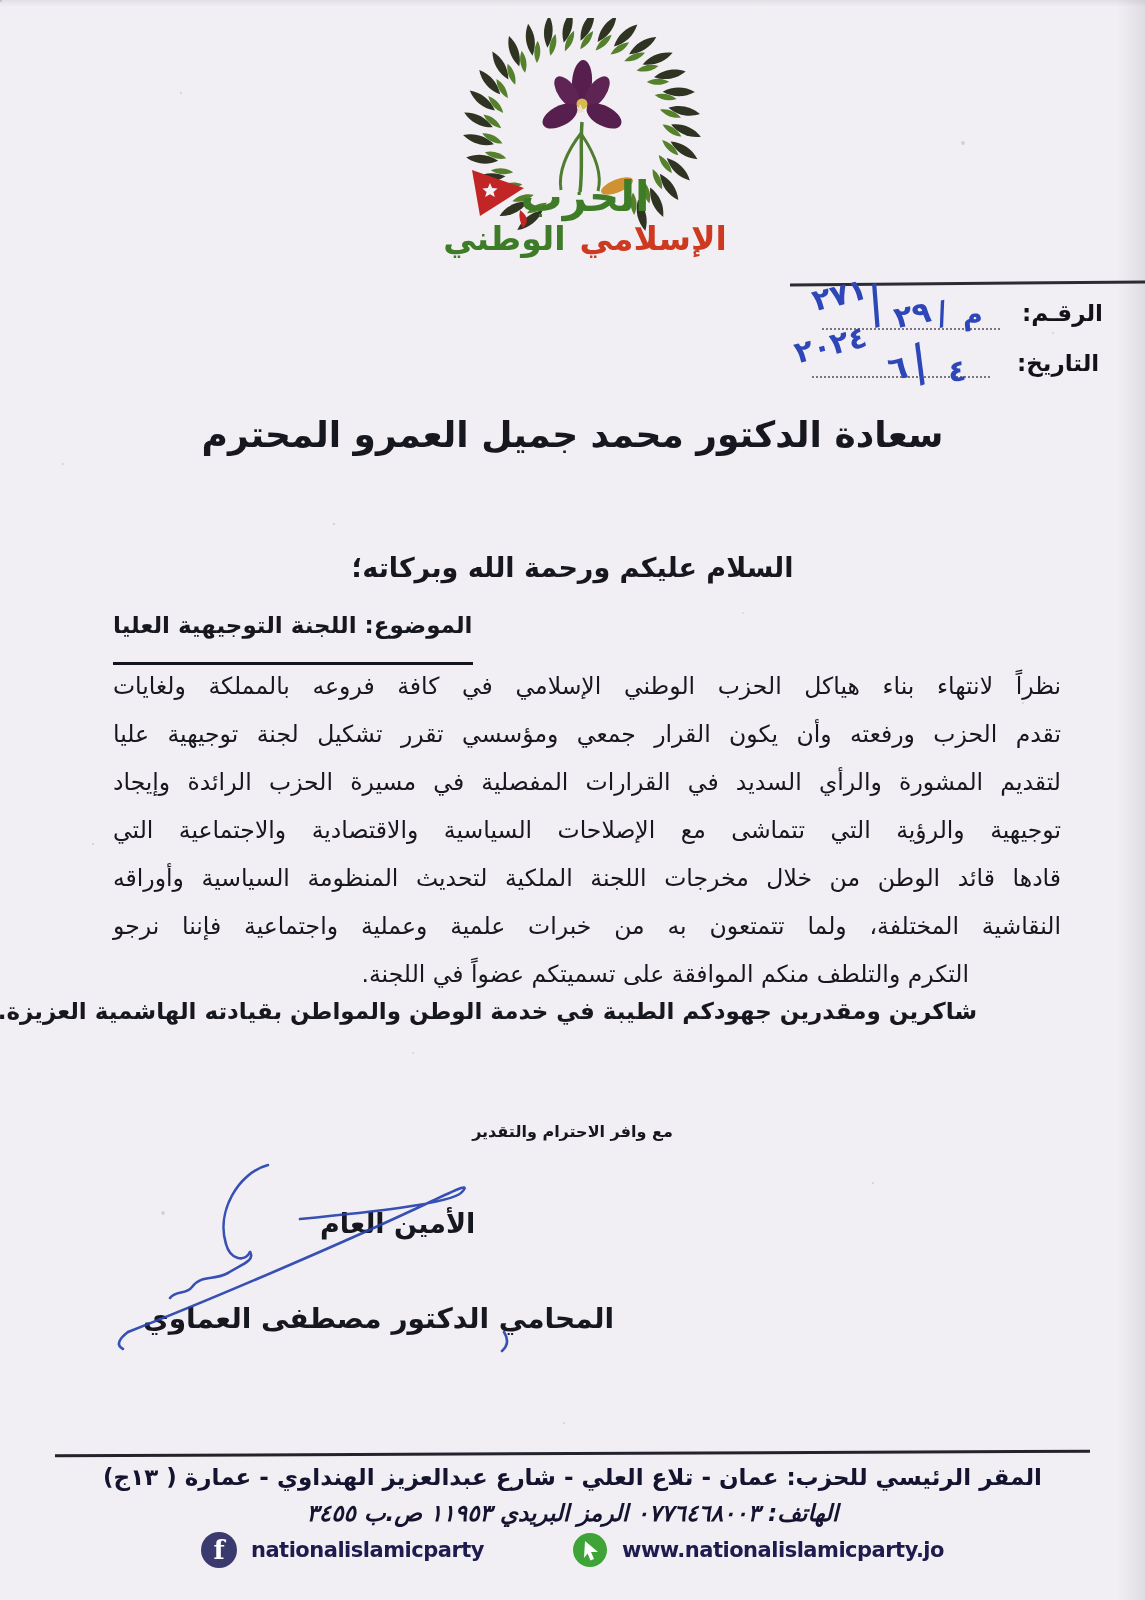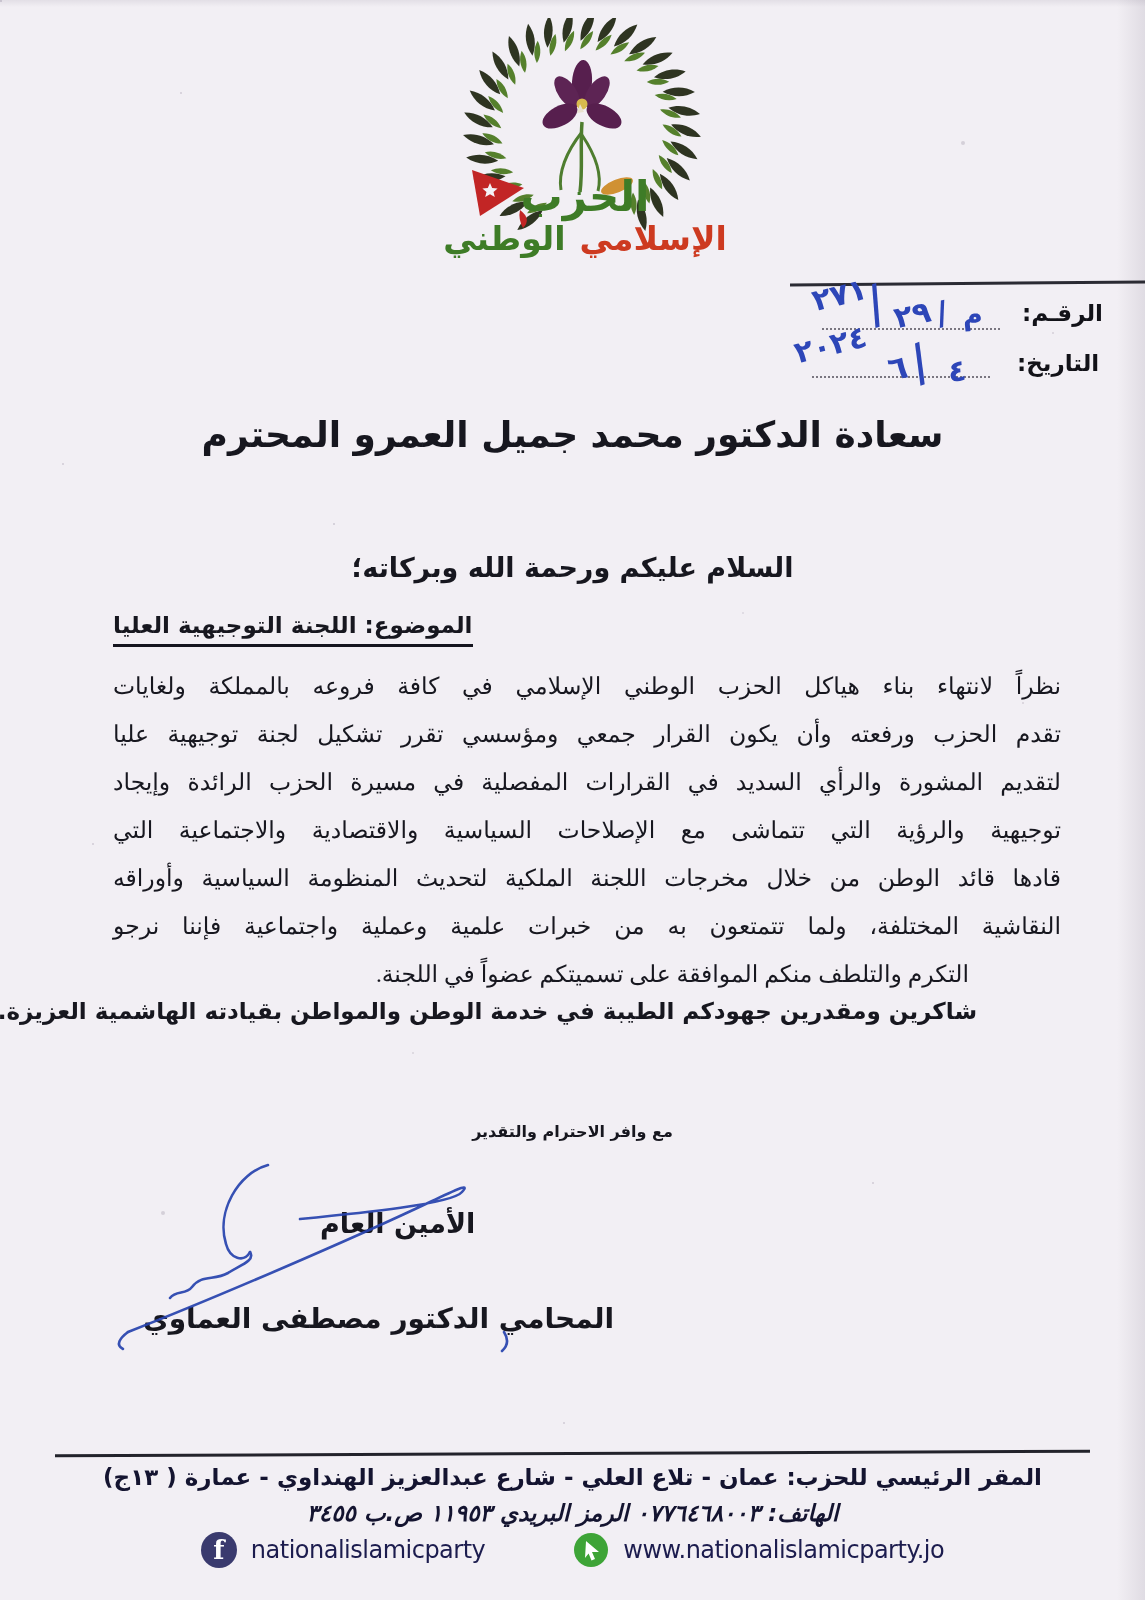--- a/index.html
+++ b/index.html
@@ -32,39 +32,39 @@
   .logo-title2 .w-red{color:#cd3a20;}
   
   .top-rule{left:790px;top:282px;width:355px;height:3px;background:#2b2b33;transform:rotate(-.5deg);}
   .ref-label{font-weight:bold;font-size:23px;color:#121218;margin-left:20px;}
   .leader{border-bottom:2px dotted #7a7680;height:22px;}
   .ink{color:#2d46b8;font-weight:bold;line-height:1;}
   
   .addressee{left:95px;top:414px;width:955px;text-align:center;font-size:36px;font-weight:bold;}
   .salutation{left:95px;top:552px;width:955px;text-align:center;font-size:27px;font-weight:bold;}
   .subject{left:113px;top:612px;font-size:23px;font-weight:bold;
-    border-bottom:3px solid #15151f;padding-bottom:6px;}
+    border-bottom:3px solid #15151f;padding-bottom:24px;}
   .body-block{left:113px;top:662px;width:948px;font-size:23.5px;line-height:48px;}
-  .body-line{text-align:justify;text-align-last:justify;height:48px;white-space:nowrap;font-family:Liberation Serif, serif;}
+  .body-line{text-align:justify;text-align-last:justify;height:48px;white-space:nowrap;}
   .body-line.last{text-align:right;text-align-last:right;padding-left:0;padding-right:92px;}
   .thanks{left:113px;top:998px;width:948px;text-align:right;padding-right:84px;
     font-size:23px;font-weight:bold;white-space:nowrap;box-sizing:border-box;}
   .closing{left:95px;top:1122px;width:955px;text-align:center;font-size:16px;font-weight:bold;}
   .signer-title{left:320px;top:1208px;font-size:27px;font-weight:bold;}
   .signer-name{left:143px;top:1302px;font-size:28px;font-weight:bold;}
   
   .footer-rule{left:55px;top:1452px;width:1035px;height:3px;background:#23232b;transform:rotate(-.25deg);}
   .footer-line{left:70px;width:1005px;text-align:center;font-weight:bold;color:#141430;font-size:23px;}
   .footer-social{left:70px;top:1532px;width:1005px;display:flex;direction:ltr;
     justify-content:center;align-items:center;gap:14px;}
   .social-gap{width:60px;}
   .icon-circle{width:36px;height:36px;border-radius:50%;display:flex;
     align-items:center;justify-content:center;flex:0 0 auto;}
   .fb{background:#3a3a6e;color:#ffffff;font-size:26px;font-weight:bold;font-family:"DejaVu Serif",serif;}
-  .latin{direction:ltr;font-size:24px;font-weight:normal;color:#1c1c4e;letter-spacing:-.5px;}
+  .latin{direction:ltr;font-size:21px;font-weight:bold;color:#1c1c4e;letter-spacing:-.5px;}
 </style>
 </head>
 <body>
 
 <div class="page">
   <div class="edge-right"></div>
   <div class="edge-top"></div>
   <div class="speck"></div>
 
   <svg class="abs" style="left:430px;top:18px;" width="310" height="235" viewBox="0 0 310 235">

